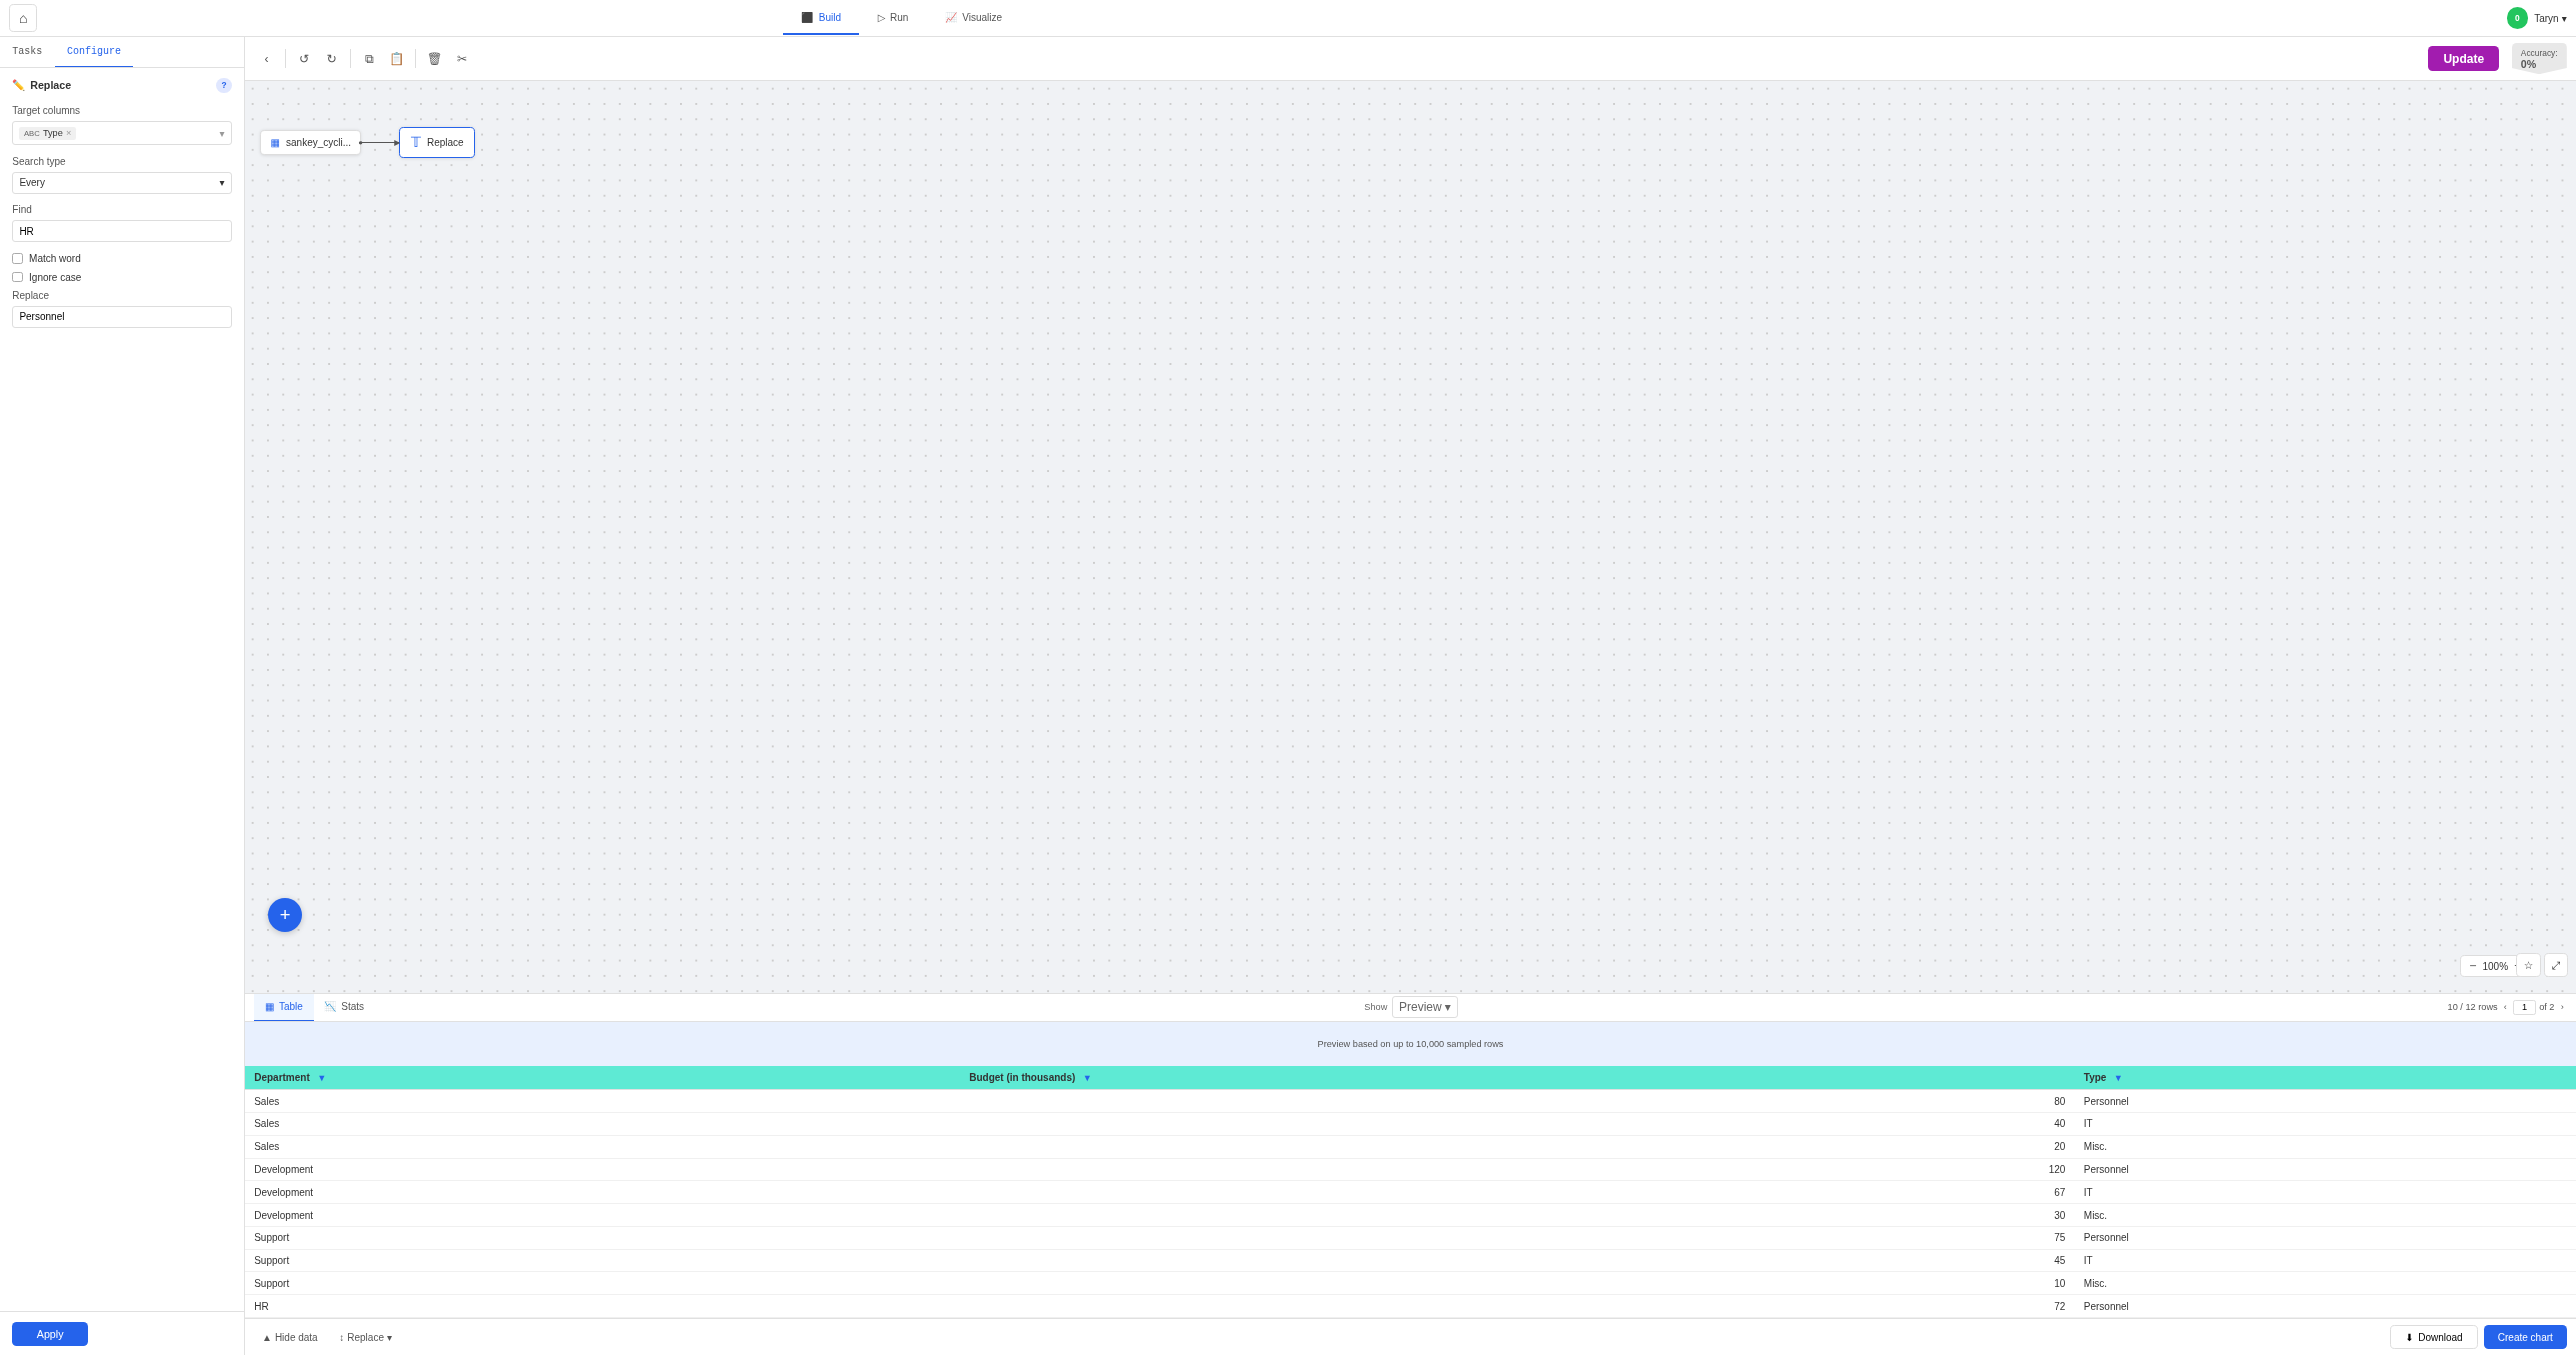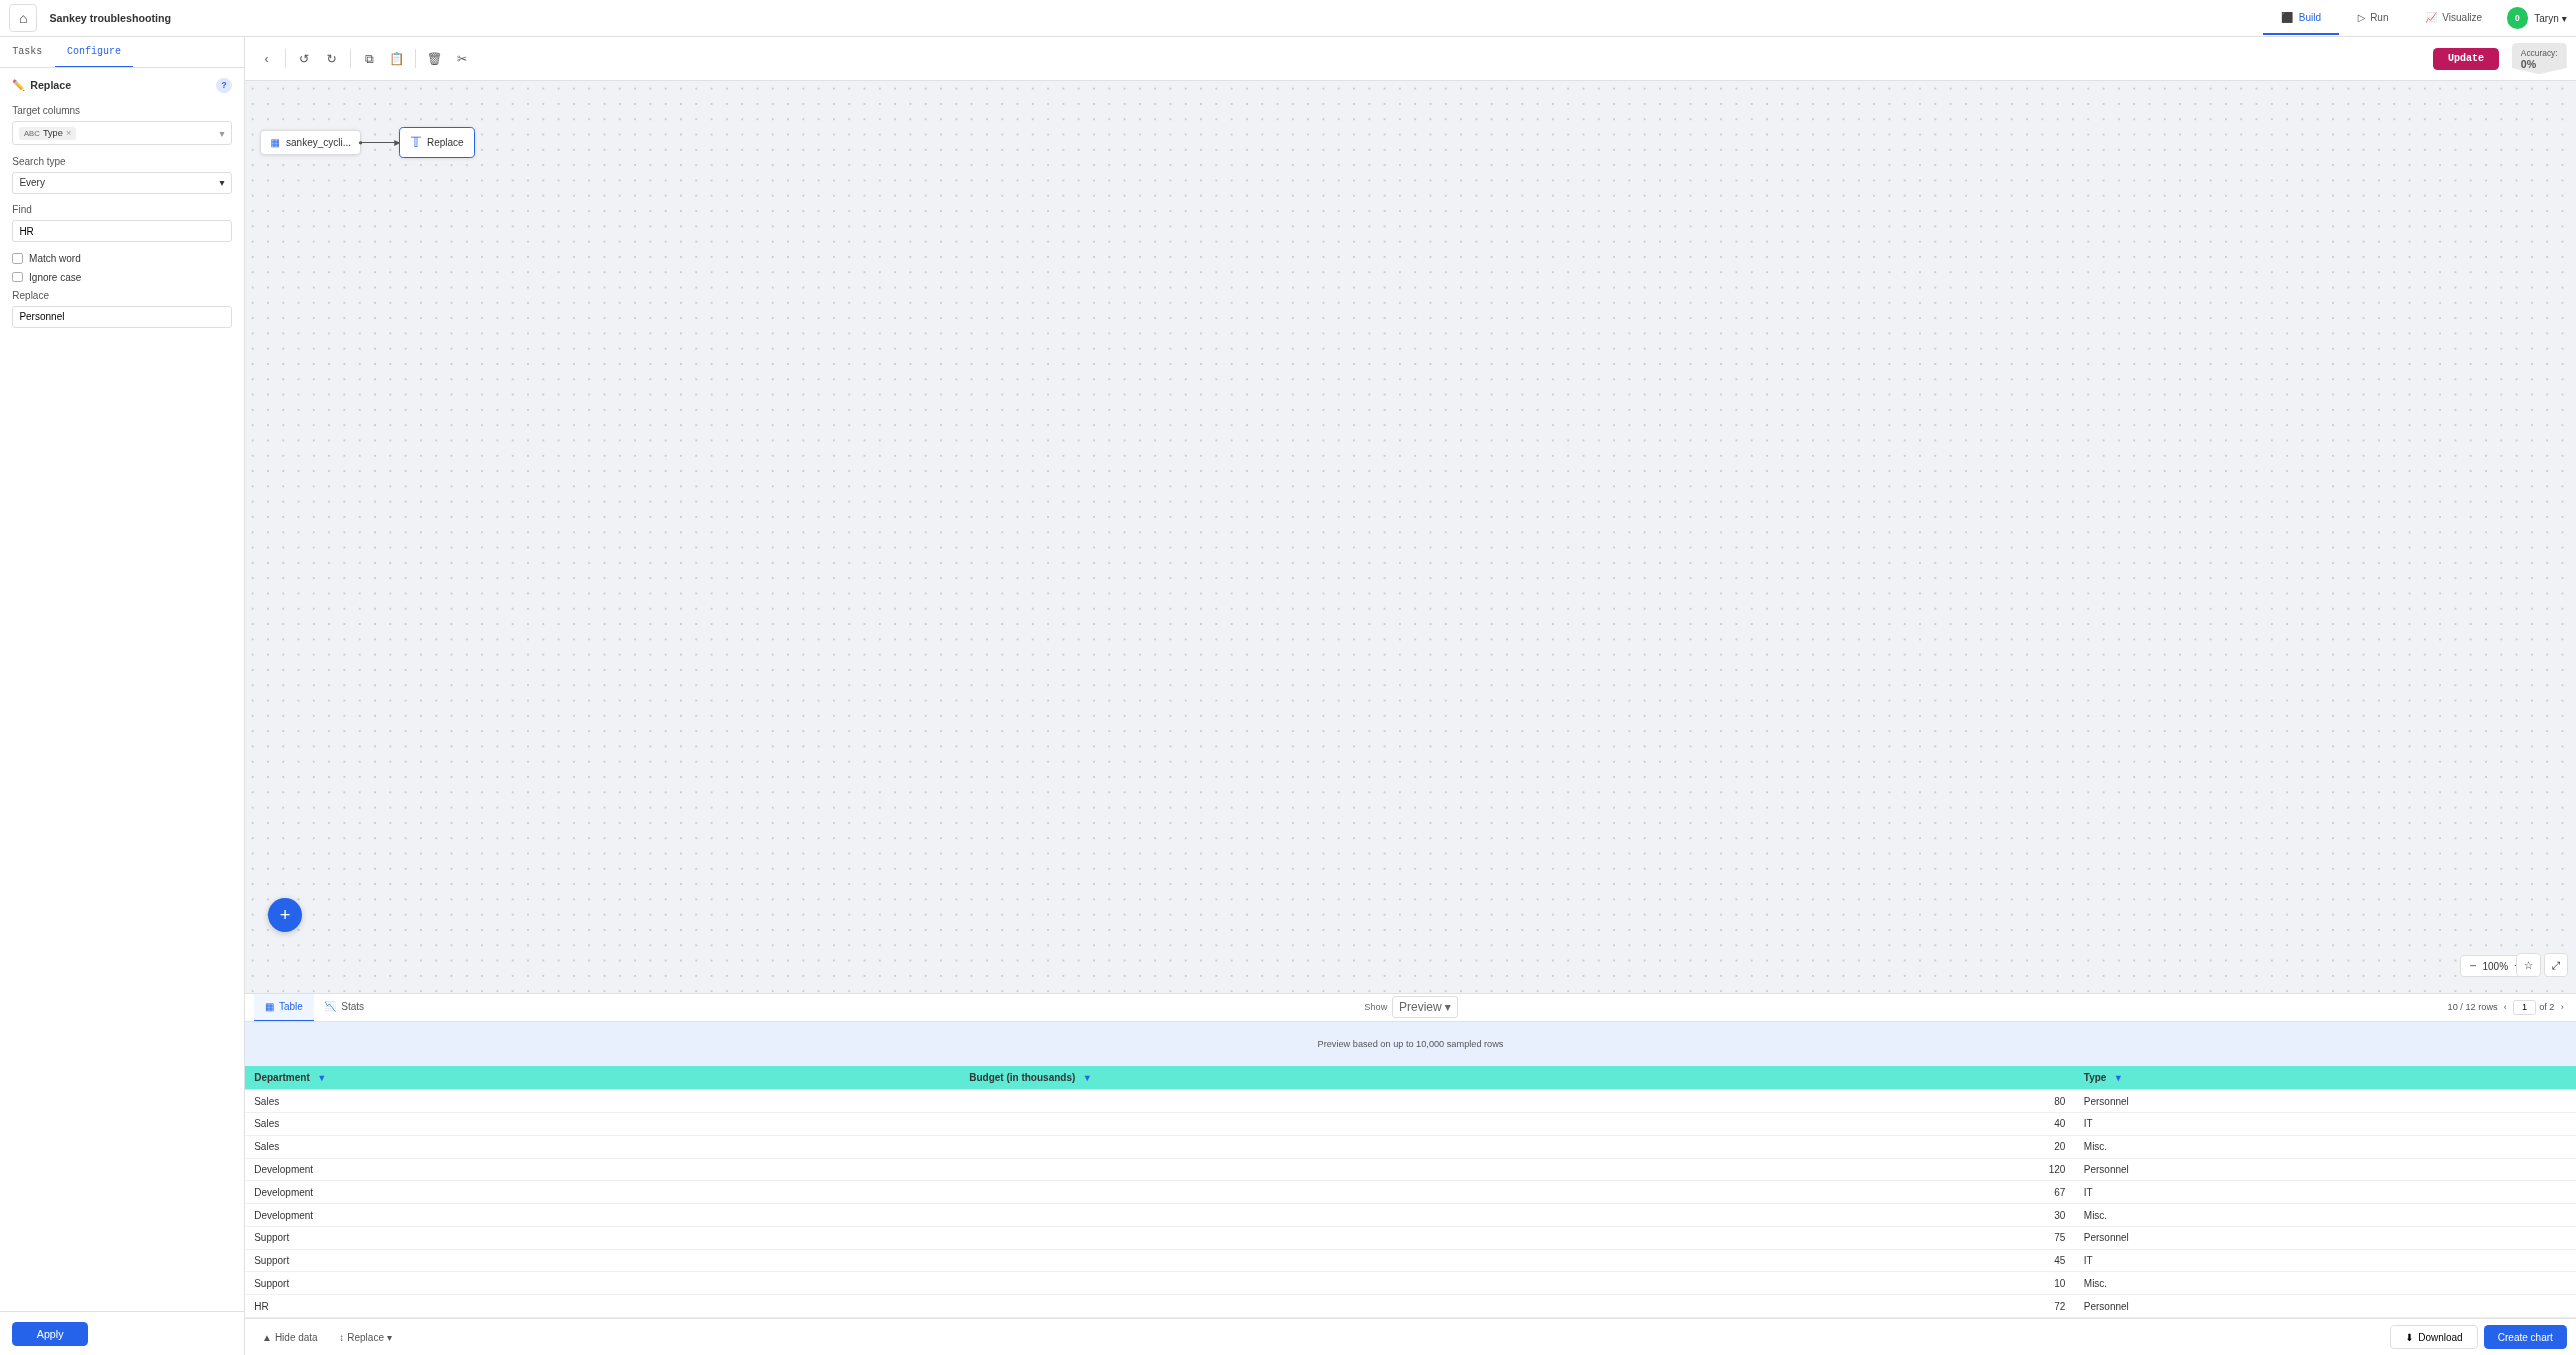--- a/index.html
+++ b/index.html
@@ -46,21 +46,21 @@
 
     .apply-btn-area { padding: 9.2px 12.3px; border-top: 0.8px solid #e0e0e0; }
     .apply-btn { background: #2563eb; color: #fff; border: none; border-radius: 4.6px; padding: 6.1px 24.5px; font-size: 10.7px; cursor: pointer; font-weight: 500; }
 
     
     .canvas-area { flex: 1; display: flex; flex-direction: column; overflow: hidden; }
     .canvas-toolbar { display: flex; align-items: center; background: #fff; border-bottom: 0.8px solid #e0e0e0; padding: 6.1px 9.2px; gap: 3.1px; }
     .toolbar-back { width: 24.5px; height: 24.5px; display: flex; align-items: center; justify-content: center; cursor: pointer; color: #555; font-size: 12.3px; }
     .toolbar-sep { width: 0.8px; height: 18.4px; background: #ddd; margin: 0 3.1px; }
     .toolbar-btn { width: 24.5px; height: 24.5px; display: flex; align-items: center; justify-content: center; cursor: pointer; color: #555; font-size: 12.3px; border-radius: 3.1px; }
-    .update-btn { margin-left: auto; background: #be185d; color: #fff; border: none; border-radius: 4.6px; padding: 5.4px 15.3px; font-size: 10px; font-weight: 600; cursor: pointer; font-family: Liberation Mono, monospace; }
+    .update-btn { margin-left: auto; background: #a21caf; color: #fff; border: none; border-radius: 4.6px; padding: 5.4px 15.3px; font-size: 12px; font-weight: 600; cursor: pointer; }
     .accuracy-badge { margin-left: 9.2px; background: #e8e8e8; border-radius: 4.6px; padding: 4.6px 9.2px; text-align: left; font-size: 8.4px; color: #555; clip-path: polygon(0 0, 100% 0, 100% 80%, 50% 100%, 0 80%); min-width: 54px; }
     .accuracy-val { font-size: 10.7px; font-weight: 700; }
 
     .canvas-main { flex: 1; background: #f0f2f5; background-image: radial-gradient(circle, #ccc 0.8px, transparent 0.8px); background-size: 15.3px 15.3px; position: relative; overflow: hidden; }
     .canvas-node-area { position: absolute; top: 46px; left: 15.3px; display: flex; align-items: center; gap: 0; }
     .node-table { background: #fff; border: 0.8px solid #ddd; border-radius: 4.6px; padding: 6.1px 9.2px; display: flex; align-items: center; gap: 6.1px; font-size: 10px; box-shadow: 0 0.8px 3.1px rgba(0,0,0,0.1); cursor: pointer; }
     .node-replace { background: #fff; border: 1.5px solid #2563eb; border-radius: 4.6px; padding: 6.1px 10.7px; display: flex; align-items: center; gap: 6.1px; font-size: 10px; box-shadow: 0 0.8px 3.1px rgba(0,0,0,0.1); cursor: pointer; }
 
     .canvas-fab { position: absolute; bottom: 61px; left: 23px; width: 34px; height: 34px; background: #2563eb; border-radius: 50%; display: flex; align-items: center; justify-content: center; color: #fff; font-size: 18.4px; cursor: pointer; box-shadow: 0 1.5px 6.1px rgba(0,0,0,0.2); }
     .canvas-zoom { position: absolute; bottom: 15.3px; right: 46px; display: flex; align-items: center; gap: 6.1px; background: #fff; border: 0.8px solid #ddd; border-radius: 4.6px; padding: 3.1px 7.7px; font-size: 10px; }
@@ -93,21 +93,20 @@
     .download-btn { border: 0.8px solid #ddd; background: #fff; border-radius: 4.6px; padding: 5.4px 14px; font-size: 10px; cursor: pointer; display: flex; align-items: center; gap: 4.6px; }
     .create-chart-btn { background: #2563eb; color: #fff; border: none; border-radius: 4.6px; padding: 5.4px 14px; font-size: 10px; cursor: pointer; font-weight: 500; }
   </style>
 </head>
 <body>
 
 <div class="top-nav">
   <div class="home-btn">
     <span class="home-icon">⌂</span>
   </div>
-  <span class="app-title">Sankey troubleshooting</span>
   <div class="nav-tabs">
     <div class="nav-tab active">
       <span>⬛</span>
       <span>Build</span>
     </div>
     <div class="nav-tab">
       <span>▷</span>
       <span>Run</span>
     </div>
     <div class="nav-tab">

